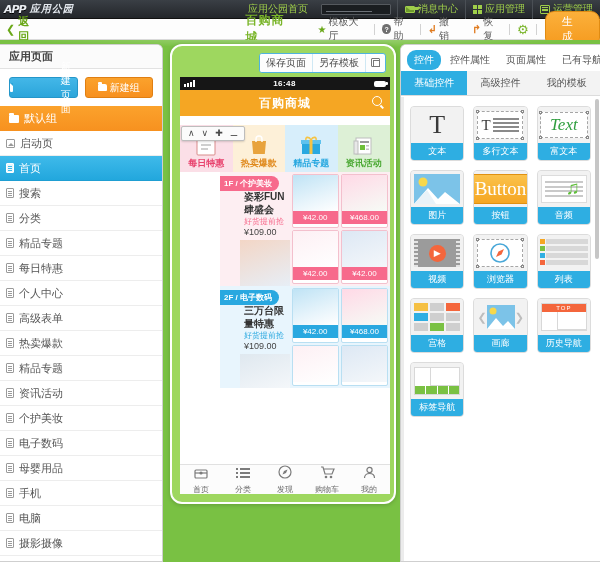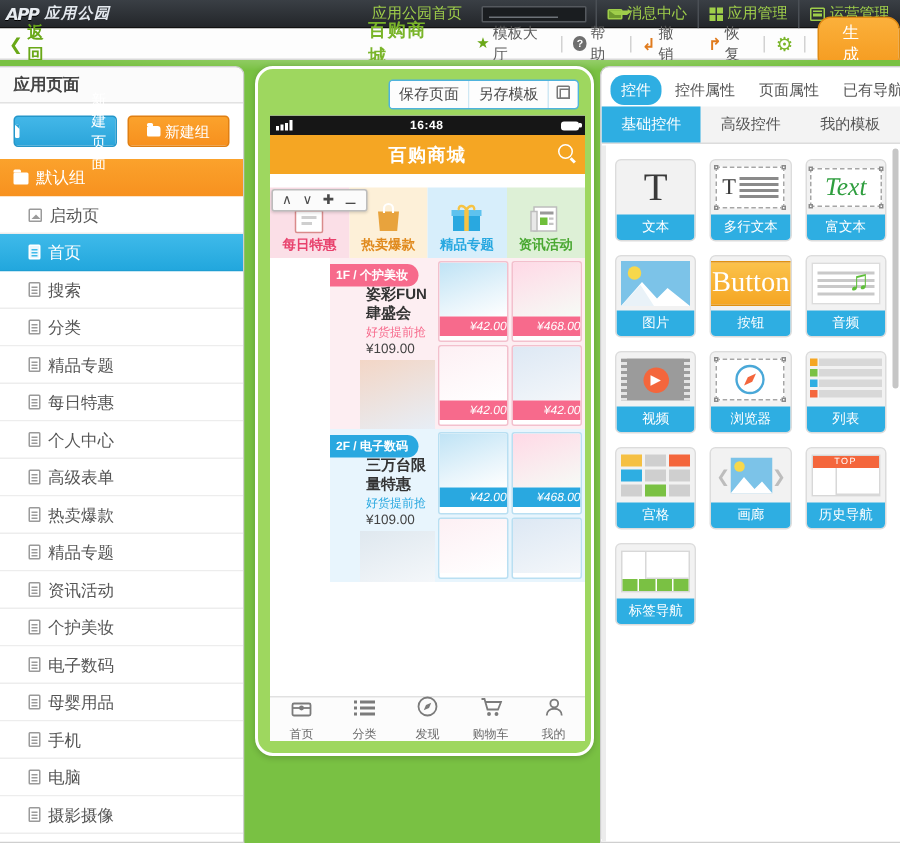--- a/index.html
+++ b/index.html
@@ -97,21 +97,21 @@
   .file-ic::after{content:"";position:absolute;right:0;top:0;border-left:3px solid transparent;border-top:3px solid #2ba5da;}
   .fold-ic { width: 9px; height: 7px; background: #fff; border-radius: 1px 2px 1px 1px; position: relative;}
   .fold-ic::before{content:"";position:absolute;left:0;top:-2px;width:4px;height:2px;background:#fff;border-radius:1px 1px 0 0;}
   .sb-list { }
   .sb-group {
     height: 25px; background: linear-gradient(#fba22c, #f7911f); color: #fff;
     display: flex; align-items: center; gap: 5px; padding-left: 9px; font-size: 11px; cursor: pointer;
   }
   .sb-item {
     height: 25px; border-bottom: 1px solid #ededed; display: flex; align-items: center;
-    gap: 5px; padding-left: 19px; font-size: 11px; color: #555; cursor: pointer; background:#fff;
+    gap: 5px; padding-left: 6px; font-size: 11px; color: #555; cursor: pointer; background:#fff;
   }
   .sb-item.active { background: linear-gradient(#3fbaea, #22a7dd); color: #fff; border-bottom-color:#1f9ed2; }
   .doc-ic { width: 8px; height: 10px; background: #fff; border: 1px solid #9a9a9a; border-radius: 1px; position: relative; flex:none;}
   .doc-ic i { position: absolute; left: 1px; top: 2px; width: 4px; height: 1px; background: #9a9a9a; box-shadow: 0 2px 0 #9a9a9a, 0 4px 0 #9a9a9a;}
   .sb-item.active .doc-ic { border-color:#fff; background:#eaf7fd;}
   .sb-item.active .doc-ic i { background:#3fbaea; box-shadow: 0 2px 0 #3fbaea, 0 4px 0 #3fbaea; }
   .img-ic { width:9px;height:9px;border:1px solid #9a9a9a;border-radius:1px;position:relative;flex:none;background:#fff;}
   .img-ic::after{content:"";position:absolute;left:1px;bottom:1px;border-left:3px solid transparent;border-right:3px solid transparent;border-bottom:3px solid #9a9a9a;}
   .fold-ic2 { width: 10px; height: 8px; background: #fff; border-radius: 1px; position: relative; flex:none;}
   .fold-ic2::before{content:"";position:absolute;left:0;top:-2px;width:5px;height:2px;background:#fff;border-radius:1px 1px 0 0;}
@@ -167,21 +167,21 @@
   .floor-row { display: flex; padding-left: 20px; }
   .fl-txt { padding: 18px 0 0 4px; }
   .fl-t1 { font-size: 10px; color: #333; font-weight: bold; line-height: 1.3; }
   .fl-t2 { font-size: 8px; color: #f76a8c; }
   .fl-t2.blue { color: #29a8e0; }
   .fl-t3 { font-size: 9px; color: #444; }
   .grid2 { width: 67%; display: grid; grid-template-columns: 1fr 1fr; gap: 2px; padding: 2px; }
   .tile { background: #fff; border: 1px solid #f3c0cd; border-radius: 2px; overflow: hidden; }
   .tile.b { border-color: #b9dff2; }
   .tile .ph { height: 36px; display: block; }
-  .tile .price { background: #f76a8c; color: #fff; font-size: 8px; text-align: right; padding: 2px 0; font-style: italic; }
+  .tile .price { background: #f76a8c; color: #fff; font-size: 8px; text-align: center; padding: 2px 0; }
   .tile.b .price { background: #29a8e0; }
 
   .tabbar { position: absolute; bottom: 0; left: 0; right: 0; height: 30px; background: #fcfcfc;
             border-top: 1px solid #e1e1e1; display: flex; }
   .tb { flex: 1; display: flex; flex-direction: column; align-items: center; justify-content: center; gap: 1px; }
   .tb .lbl { font-size: 8px; color: #6a6a6a; }
 
   
   .rpanel { position: absolute; top: 44px; left: 400px; width: 200px; height: 518px; background: #fff;
             border: 1px solid #cfcfcf; border-right: none; border-top-left-radius: 6px; overflow: hidden;}

